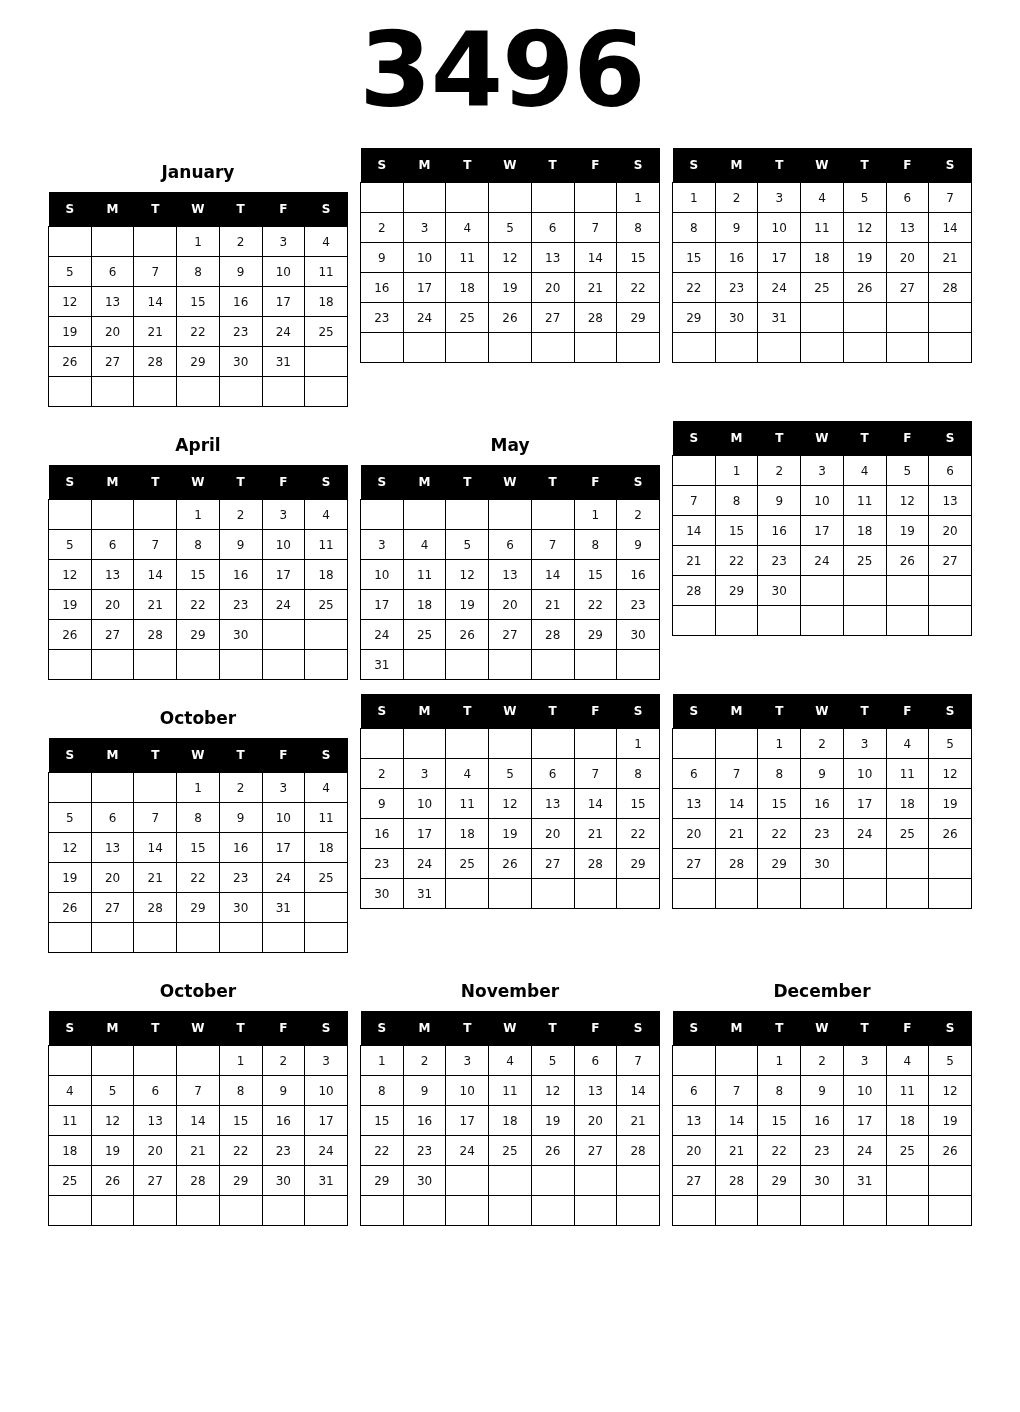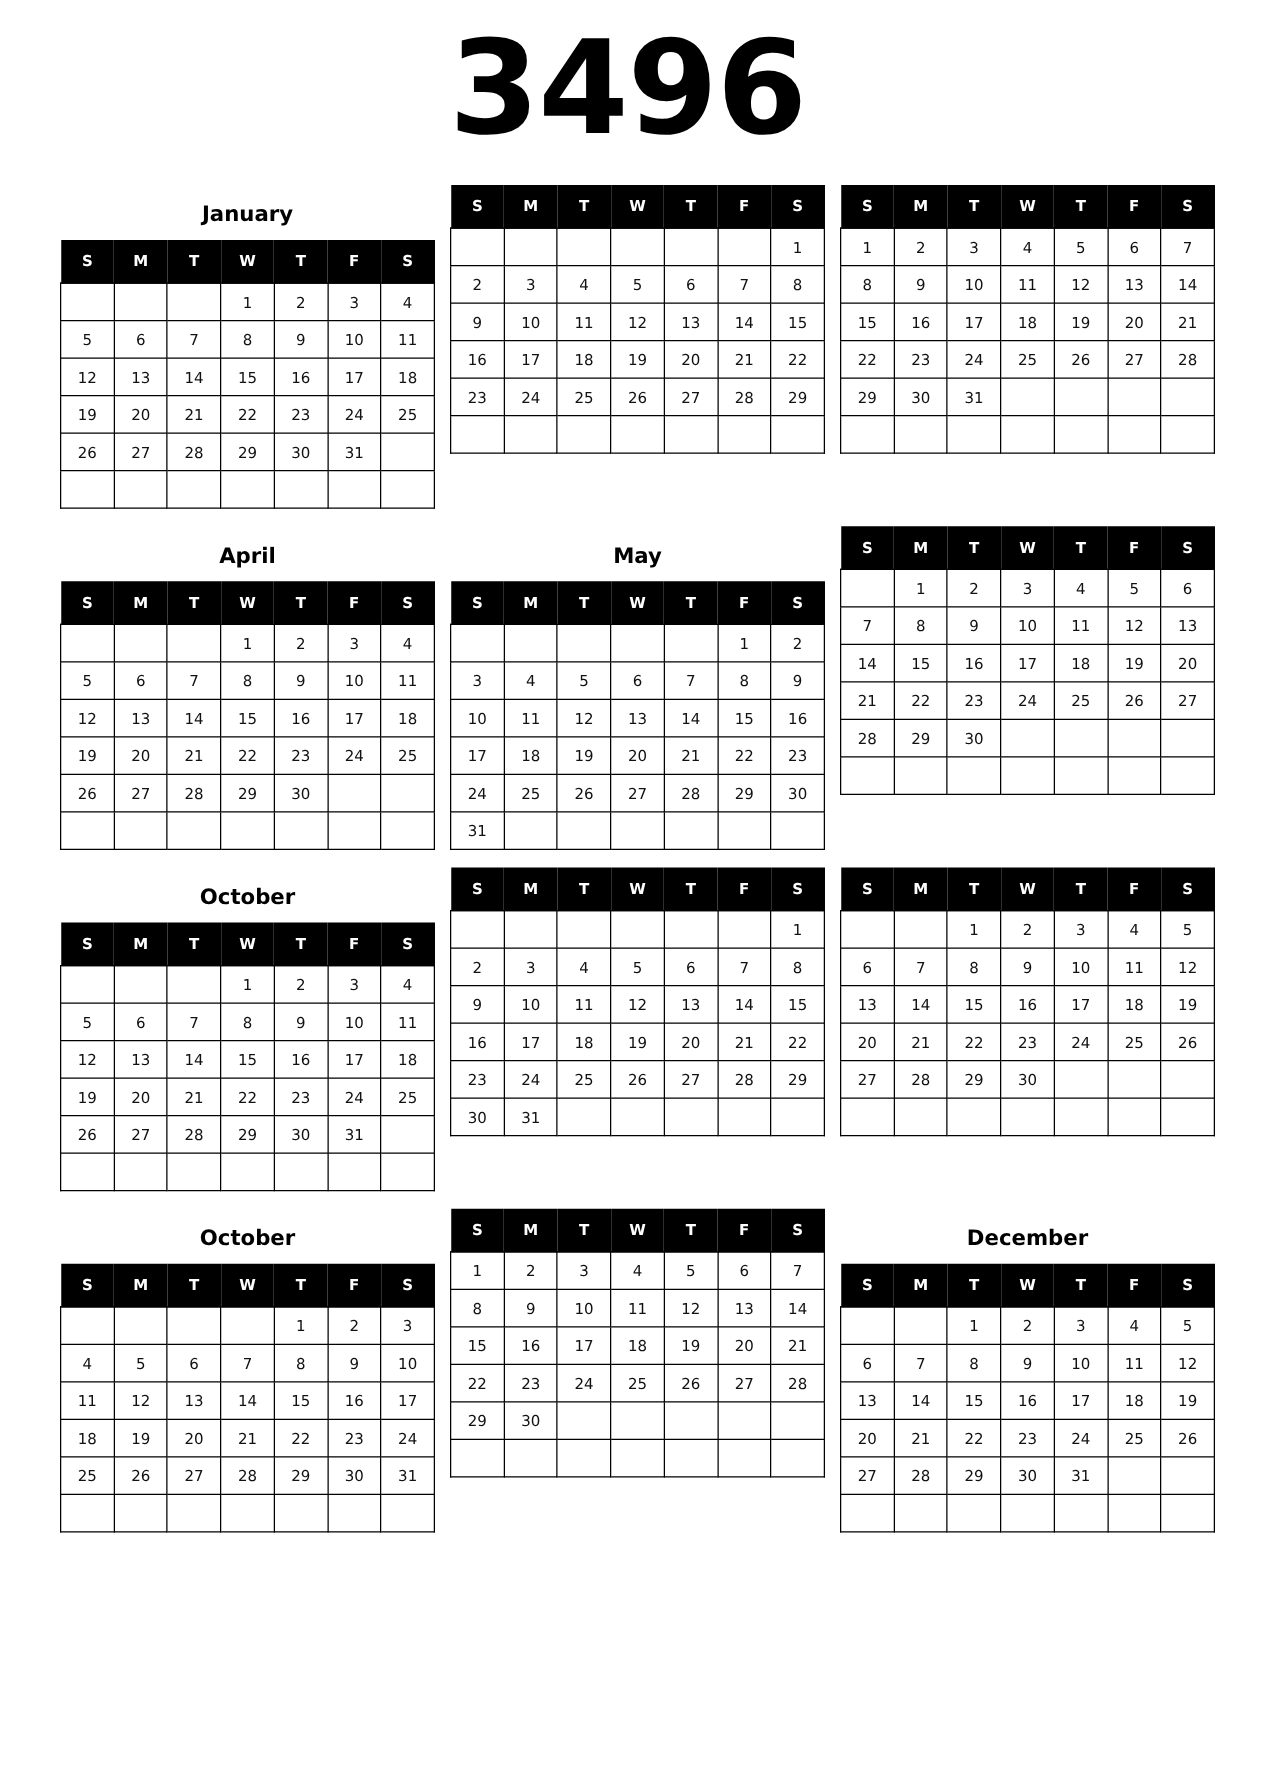--- a/index.html
+++ b/index.html
@@ -794,20 +794,21 @@
               <td class="empty"></td>
               <td class="empty"></td>
               <td class="empty"></td>
               <td class="empty"></td>
               <td class="empty"></td>
             </tr>
           </tbody>
         </table>
       </div>
       <div class="month">
+        <div class="month-name">November</div>
         <table class="month-table">
           <thead>
             <tr>
               <th>S</th>
               <th>M</th>
               <th>T</th>
               <th>W</th>
               <th>T</th>
               <th>F</th>
               <th>S</th>

